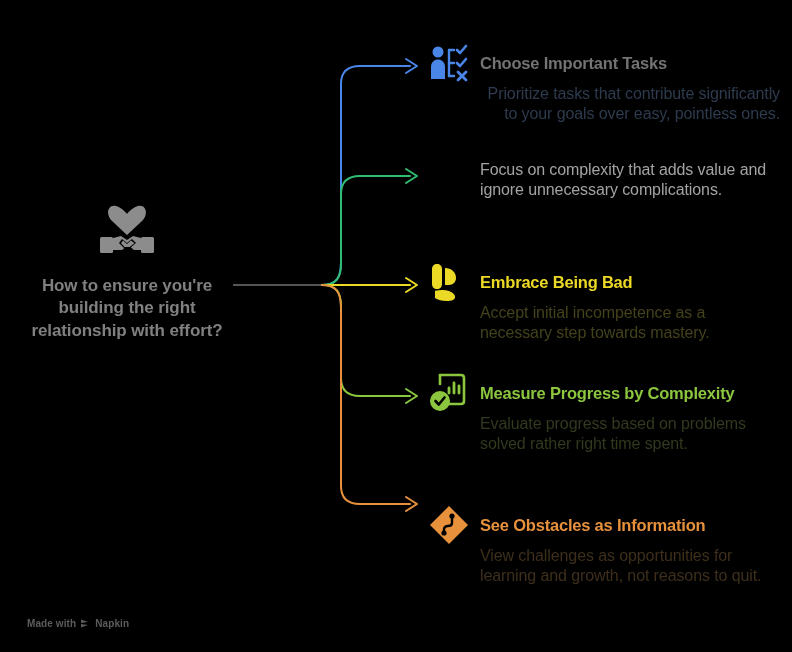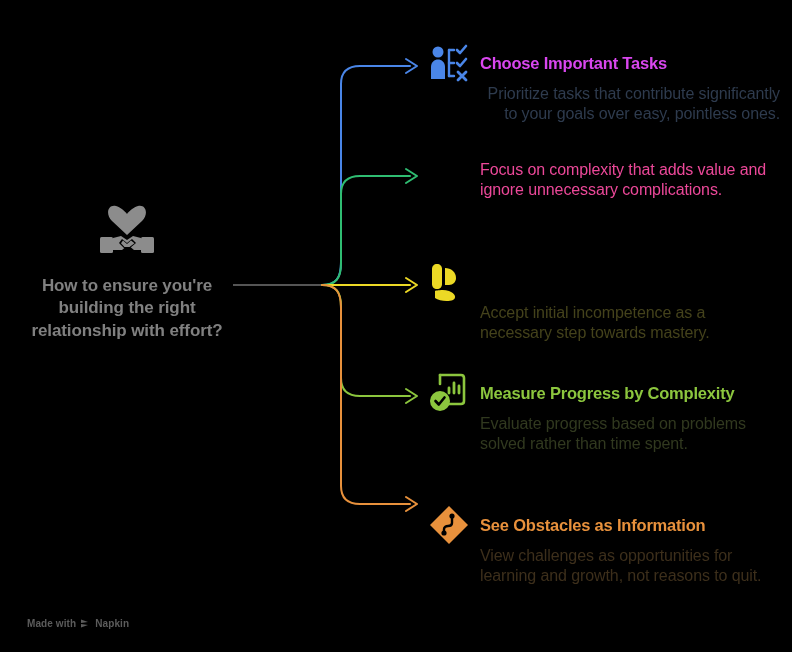--- a/index.html
+++ b/index.html
@@ -161,56 +161,57 @@
     <div class="branch-head">
       <svg class="branch-icon" viewBox="0 0 44 44">
         <circle cx="11" cy="11" r="5.5" fill="#4a86e8"></circle>
         <path d="M4 38 L4 26 C4 21 7.5 18.5 11 18.5 C14.5 18.5 18 21 18 26 L18 38 Z" fill="#4a86e8"></path>
         <path d="M22 9 L22 35" stroke="#4a86e8" stroke-width="2.4" fill="none" stroke-linecap="round"></path>
         <path d="M22 9 L27 9 M22 22 L27 22 M22 35 L27 35" stroke="#4a86e8" stroke-width="2.4" fill="none" stroke-linecap="round"></path>
         <path d="M30 9 L33 12 L39 5" stroke="#4a86e8" stroke-width="2.6" fill="none" stroke-linecap="round" stroke-linejoin="round"></path>
         <path d="M30 22 L33 25 L39 18" stroke="#4a86e8" stroke-width="2.6" fill="none" stroke-linecap="round" stroke-linejoin="round"></path>
         <path d="M31 31 L39 39 M39 31 L31 39" stroke="#4a86e8" stroke-width="2.8" fill="none" stroke-linecap="round"></path>
       </svg>
-      <div class="branch-title" style="color: #d946ef; text-align: center;">Choose Important Tasks</div>
+      <div class="branch-title" style="color: #737373; text-align: center;">Choose Important Tasks</div>
     </div>
     <div class="branch-desc" style="color: rgb(46, 59, 78); text-align: right;">Prioritize tasks that contribute significantly to your goals over easy, pointless ones.</div>
   </div>
 
   <div class="branch" style="top:156px;">
-    <div class="branch-desc" style="color: #ec4899;">Focus on complexity that adds value and ignore unnecessary complications.</div>
+    <div class="branch-desc" style="color: #a3a3a3;">Focus on complexity that adds value and ignore unnecessary complications.</div>
   </div>
 
   <div class="branch" style="top:265px;">
     <div class="branch-head">
       <svg class="branch-icon" viewBox="0 0 44 44">
         <path d="M10 4 C13 4 15 6 15 9 L15 24 C15 27 13 29 10 29 C7 29 5 27 5 24 L5 9 C5 6 7 4 10 4 Z" fill="#ecd925"></path>
         <path d="M18 8 C24 8 29 12 29 18 C29 22 26 25 22 25 L18 25 Z" fill="#ecd925"></path>
         <path d="M8 31 C8 31 16 29 22 31 C28 33 30 38 26 40 C21 42 12 41 8 38 Z" fill="#ecd925"></path>
       </svg>
+      <div class="branch-title" style="color: rgb(236, 217, 37);">Embrace Being Bad</div>
     </div>
     <div class="branch-desc" style="color: rgb(68, 66, 27);">Accept initial incompetence as a necessary step towards mastery.</div>
   </div>
 
   <div class="branch" style="top:376px;">
     <div class="branch-head">
       <svg class="branch-icon" viewBox="0 0 44 44">
         <path d="M13 4 L34 4 C36 4 37 5 37 7 L37 30 C37 32 36 33 34 33 L20 33" stroke="#8cc63e" stroke-width="2.6" fill="none" stroke-linecap="round" stroke-linejoin="round"></path>
         <path d="M13 4 L13 13" stroke="#8cc63e" stroke-width="2.6" fill="none" stroke-linecap="round"></path>
         <g stroke="#8cc63e" stroke-width="2.8" stroke-linecap="round">
           <path d="M22 22 L22 17"></path>
           <path d="M27 22 L27 12"></path>
           <path d="M32 22 L32 15"></path>
         </g>
         <circle cx="13" cy="30" r="10" fill="#8cc63e"></circle>
         <path d="M8.5 30 L11.8 33.5 L17.5 26.5" stroke="#000000" stroke-width="2.6" fill="none" stroke-linecap="round" stroke-linejoin="round"></path>
       </svg>
       <div class="branch-title" style="color: rgb(140, 198, 62);">Measure Progress by Complexity</div>
     </div>
-    <div class="branch-desc" style="color: rgb(49, 57, 31);">Evaluate progress based on problems solved rather than time spent.</div>
+    <div class="branch-desc" style="color: rgb(49, 57, 31);">Evaluate progress based on problems solved rather right time spent.</div>
   </div>
 
   <div class="branch" style="top:508px;">
     <div class="branch-head">
       <svg class="branch-icon" viewBox="0 0 44 44">
         <path d="M22 3 L41 22 L22 41 L3 22 Z" fill="#e8913c"></path>
         <g stroke="#000000" stroke-width="2.4" fill="none" stroke-linecap="round" stroke-linejoin="round">
           <path d="M25 14 L25 20 C25 22 23 23 21 23 C19 23 17 24 17 26 L17 30"></path>
         </g>
         <circle cx="25" cy="13" r="2.6" fill="#000000"></circle>

